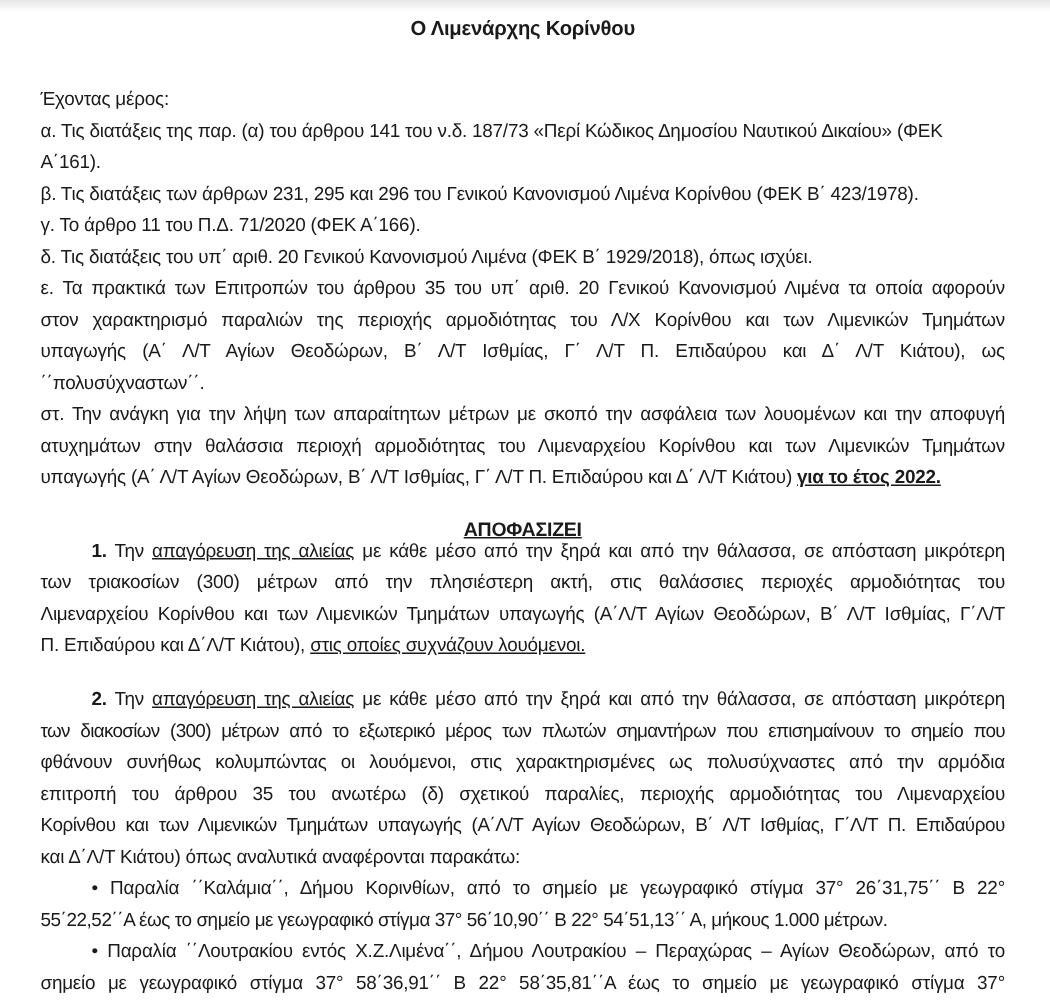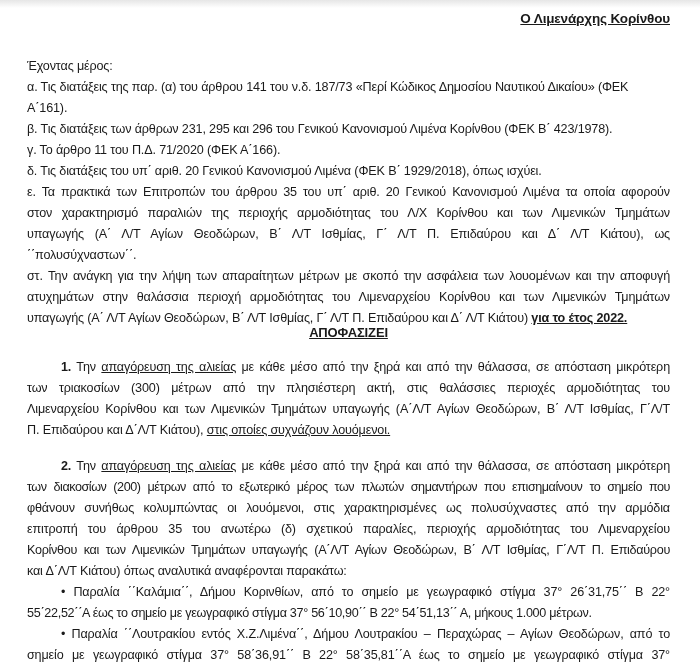--- a/index.html
+++ b/index.html
@@ -11,30 +11,30 @@
   .topshade {
     position: absolute; left: 0; top: 0; width: 700px; height: 8px;
     background: linear-gradient(#e6e6e6, #ffffff);
   }
   .doc {
     position: absolute; left: 27px; top: 0; width: 643px;
     font-size: 12.6px; line-height: 21px; letter-spacing: -0.15px;
   }
   .title {
     position: absolute; left: 0; width: 643px; top: 8px;
-    text-align: right; font-weight: bold; text-decoration: underline;
+    text-align: center; font-weight: bold; 
     font-size: 13.5px;
   }
   .line { position: absolute; left: 0; width: 643px; white-space: nowrap; }
   .just { text-align: justify; text-align-last: justify; white-space: normal; }
   .u { text-decoration: underline; text-align: right; }
   .b { font-weight: bold; }
   .heading {
     position: absolute; left: 0; width: 643px; text-align: center;
-    font-weight: bold; text-decoration: underline; font-size: 13px;
+    font-weight: bold; text-decoration: underline; font-size: 13px; margin-top: 20px;
   }
   .indent { padding-left: 34px; box-sizing: border-box; }
 </style>
 </head>
 <body>
 
 <div class="topshade"></div>
 
 <div class="doc">
 
@@ -77,21 +77,21 @@
     <span>Π. Επιδαύρου και Δ΄Λ/Τ Κιάτου),</span>
     <span class="u">στις οποίες συχνάζουν λουόμενοι.</span>
   </div>
 
   <div class="line just indent" style="top:456px">
     <span class="b">2.</span>
     <span>Την</span>
     <span class="u">απαγόρευση της αλιείας</span>
     <span>με κάθε μέσο από την ξηρά και από την θάλασσα, σε απόσταση μικρότερη</span>
   </div>
-  <div class="line just" style="top:477px;letter-spacing:-0.45px">των διακοσίων (200) μέτρων από το εξωτερικό μέρος των πλωτών σημαντήρων που επισημαίνουν το σημείο που</div>
+  <div class="line just" style="top:477px;letter-spacing:-0.45px">των διακοσίων (300) μέτρων από το εξωτερικό μέρος των πλωτών σημαντήρων που επισημαίνουν το σημείο που</div>
   <div class="line just" style="top:498px">φθάνουν συνήθως κολυμπώντας οι λουόμενοι, στις χαρακτηρισμένες ως πολυσύχναστες από την αρμόδια</div>
   <div class="line just" style="top:519px">επιτροπή του άρθρου 35 του ανωτέρω (δ) σχετικού παραλίες, περιοχής αρμοδιότητας του Λιμεναρχείου</div>
   <div class="line just" style="top:540px;letter-spacing:-0.3px">Κορίνθου και των Λιμενικών Τμημάτων υπαγωγής (Α΄Λ/Τ Αγίων Θεοδώρων, Β΄ Λ/Τ Ισθμίας, Γ΄Λ/Τ Π. Επιδαύρου</div>
   <div class="line" style="top:561px">και Δ΄Λ/Τ Κιάτου) όπως αναλυτικά αναφέρονται παρακάτω:</div>
 
   <div class="line just indent" style="top:582px">
     <span>•</span>
     <span>Παραλία ΄΄Καλάμια΄΄, Δήμου Κορινθίων, από το σημείο με γεωγραφικό στίγμα 37° 26΄31,75΄΄ Β 22°</span>
   </div>
   <div class="line" style="top:603px;letter-spacing:-0.3px">55΄22,52΄΄Α έως το σημείο με γεωγραφικό στίγμα 37° 56΄10,90΄΄ Β   22° 54΄51,13΄΄ Α, μήκους 1.000 μέτρων.</div>

